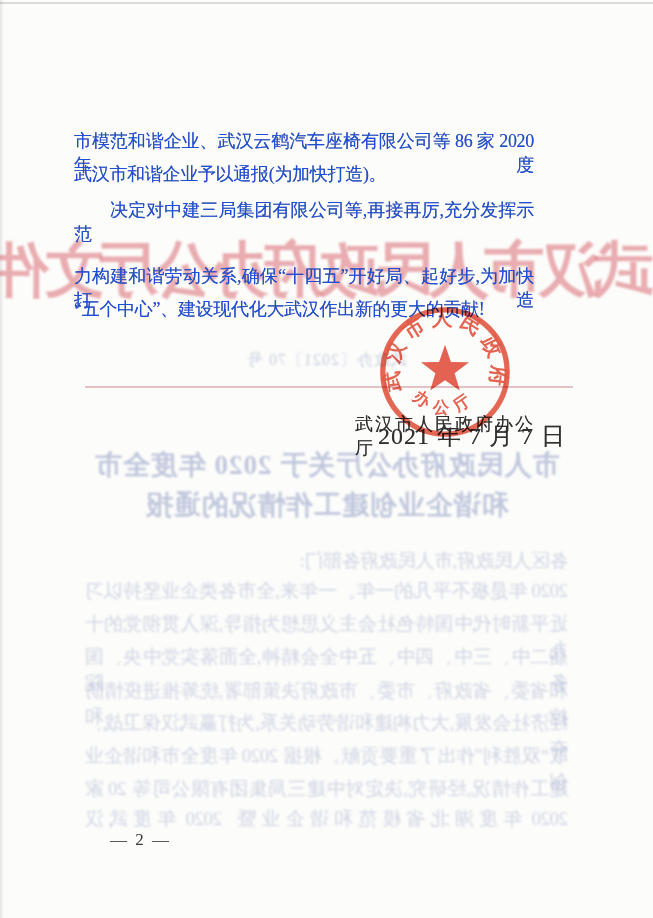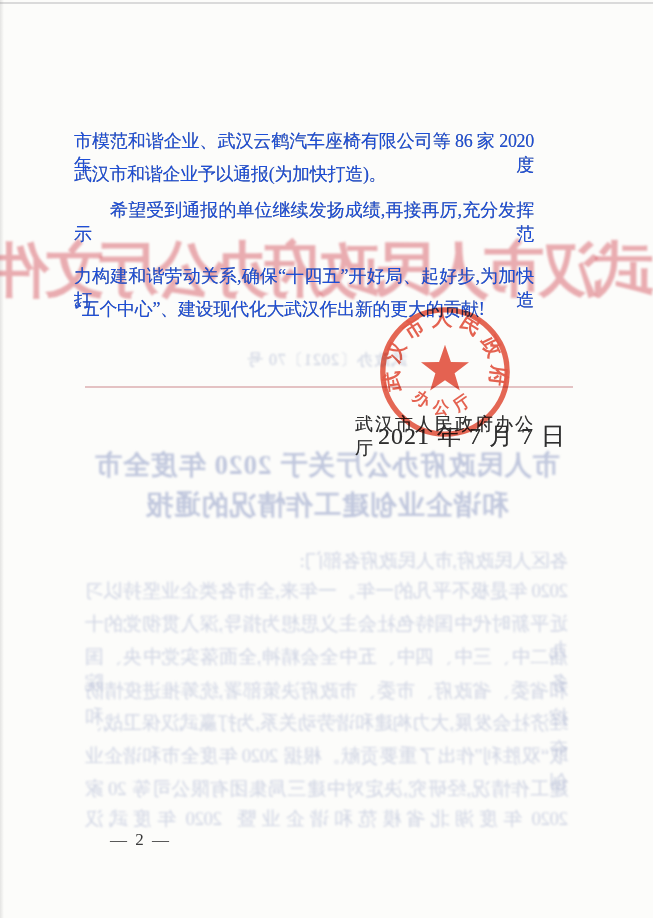--- a/index.html
+++ b/index.html
@@ -106,21 +106,21 @@
   <div class="mir bleed-body full" style="top:644px;">届二中、三中、四中、五中全会精神,全面落实党中央、国务院</div>
   <div class="mir bleed-body full" style="top:678px;">和省委、省政府、市委、市政府决策部署,统筹推进疫情防控和</div>
   <div class="mir bleed-body full" style="top:710px;">经济社会发展,大力构建和谐劳动关系,为打赢武汉保卫战、夺</div>
   <div class="mir bleed-body full" style="top:743px;">取“双胜利”作出了重要贡献。根据 2020 年度全市和谐企业创</div>
   <div class="mir bleed-body full" style="top:776px;">建工作情况,经研究,决定对中建三局集团有限公司等 20 家</div>
   <div class="mir bleed-body full" style="top:806px;">2020 年度湖北省模范和谐企业暨 2020 年度武汉</div>
 
   <div class="ink full" style="top:116px;">市模范和谐企业、武汉云鹤汽车座椅有限公司等 86 家 2020 年度</div>
   <div class="ink" style="top:149px;">武汉市和谐企业予以通报(为加快打造)。</div>
 
-  <div class="ink full" style="top:185px;">　　希望受到通报的单位继续发扬成绩,再接再厉,充分发挥示范</div>
+  <div class="ink full" style="top:185px;">　　决定对中建三局集团有限公司等,再接再厉,充分发挥示范</div>
   <div class="ink" style="top:284px;">“五个中心”、建设现代化大武汉作出新的更大的贡献!</div>
   <div class="ink full" style="top:251px;">力构建和谐劳动关系,确保“十四五”开好局、起好步,为加快打造</div>
 
   <div class="sig">武汉市人民政府办公厅</div>
   <div class="date">2021 年 7 月 7 日</div>
 
   <div class="page-num">— 2 —</div>
 
   <svg class="seal" viewBox="0 0 140 140">
     <defs>

